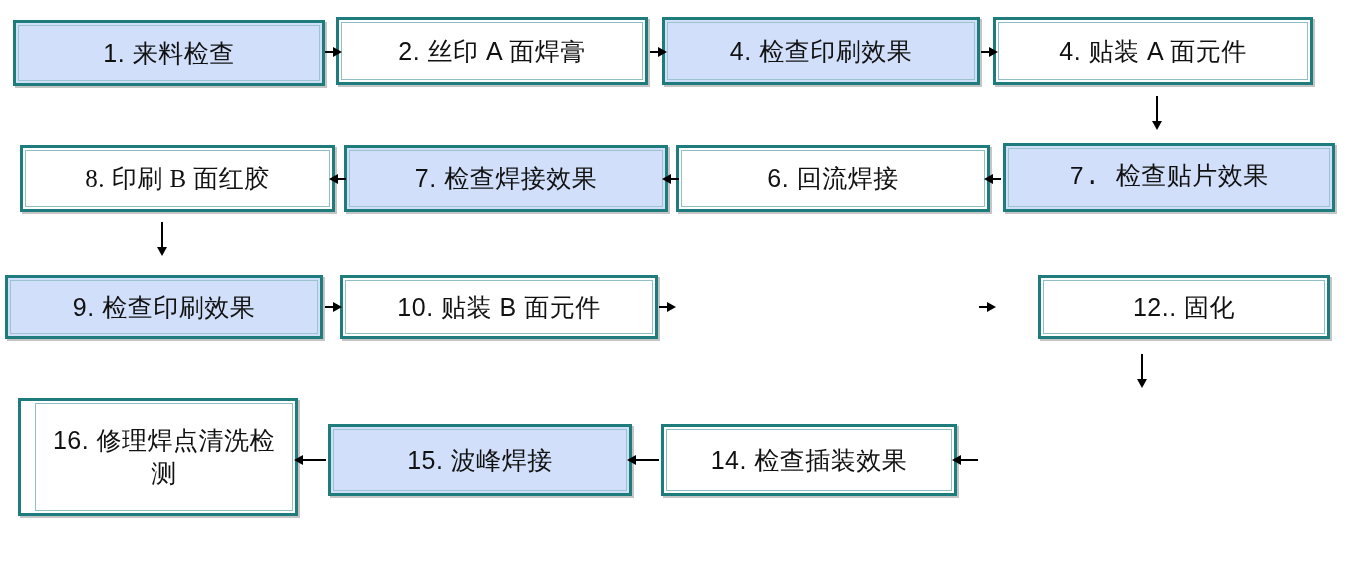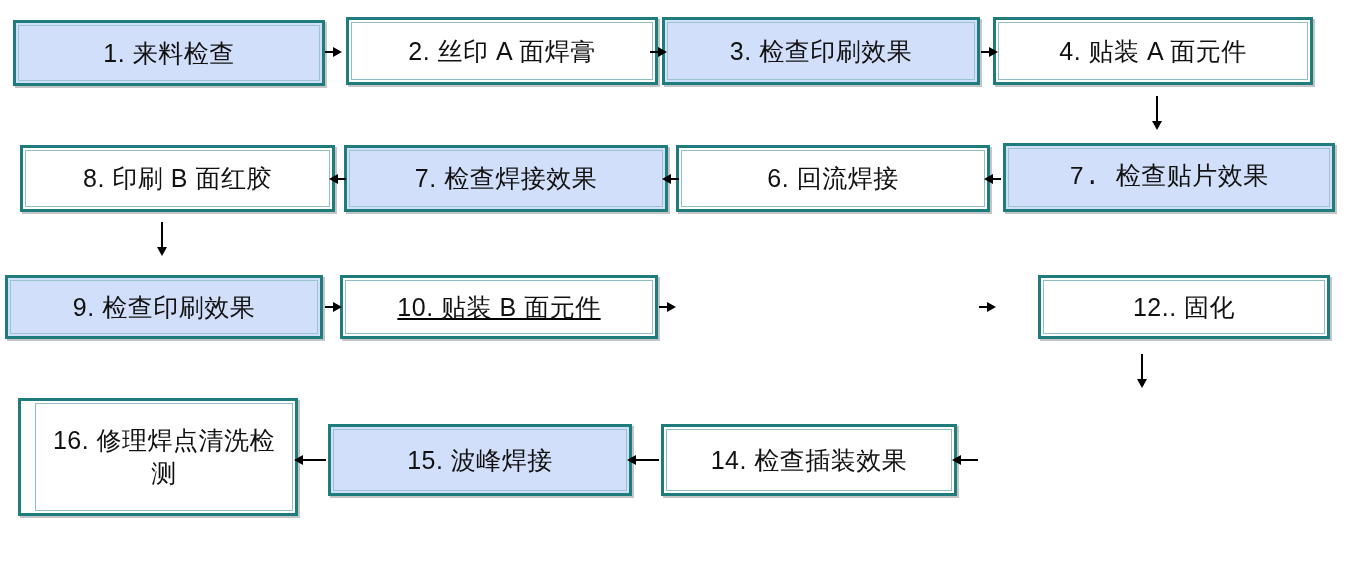--- a/index.html
+++ b/index.html
@@ -105,44 +105,44 @@
 <body>
 
 <div id="canvas">
 
   <div class="node blue" style="left:13px; top:20px; width:312px; height:66px;">
     <div class="inner">
       <span class="label">1.  来料检查</span>
     </div>
   </div>
 
-  <div class="node" style="left:336px; top:17px; width:312px; height:68px;margin-left:10px;">
+  <div class="node" style="left:336px; top:17px; width:312px; height:68px;">
     <div class="inner">
       <span class="label">2.  丝印 A 面焊膏</span>
     </div>
   </div>
 
   <div class="node blue" style="left:662px; top:17px; width:318px; height:68px;">
     <div class="inner">
-      <span class="label">3. 检查印刷效果</span>
+      <span class="label">4. 检查印刷效果</span>
     </div>
   </div>
 
   <div class="node" style="left:993px; top:17px; width:320px; height:68px;">
     <div class="inner">
       <span class="label">4. 贴装 A 面元件</span>
     </div>
   </div>
 
   <div class="arrow-h right" style="left:325px; top:51px; width:9px;"></div>
   <div class="arrow-h right" style="left:650px; top:51px; width:9px;"></div>
   <div class="arrow-h right" style="left:981px; top:51px; width:9px;"></div>
   <div class="arrow-v" style="left:1156px; top:96px; height:26px;"></div>
 
-  <div class="node" style="left:20px; top:145px; width:315px; height:67px;">
+  <div class="node" style="left:20px; top:145px; width:315px; height:67px;font-family:Liberation Serif, serif;">
     <div class="inner">
       <span class="label">8.  印刷 B 面红胶</span>
     </div>
   </div>
 
   <div class="node blue" style="left:344px; top:145px; width:324px; height:67px;">
     <div class="inner">
       <span class="label">7. 检查焊接效果</span>
     </div>
   </div>
@@ -163,21 +163,21 @@
   <div class="arrow-h left" style="left:670px; top:178px; width:9px;"></div>
   <div class="arrow-h left" style="left:337px; top:178px; width:9px;"></div>
   <div class="arrow-v" style="left:161px; top:222px; height:26px;"></div>
 
   <div class="node blue" style="left:5px; top:275px; width:318px; height:64px;">
     <div class="inner">
       <span class="label">9.  检查印刷效果</span>
     </div>
   </div>
 
-  <div class="node" style="left:340px; top:275px; width:318px; height:64px;text-decoration:underline;">
+  <div class="node" style="left:340px; top:275px; width:318px; height:64px;">
     <div class="inner">
       <span class="label">10.  贴装 B 面元件</span>
     </div>
   </div>
 
 
   <div class="node" style="left:1002px; top:275px; width:292px; height:64px;margin-left:36px;">
     <div class="inner">
       <span class="label">12..  固化</span>
     </div>

